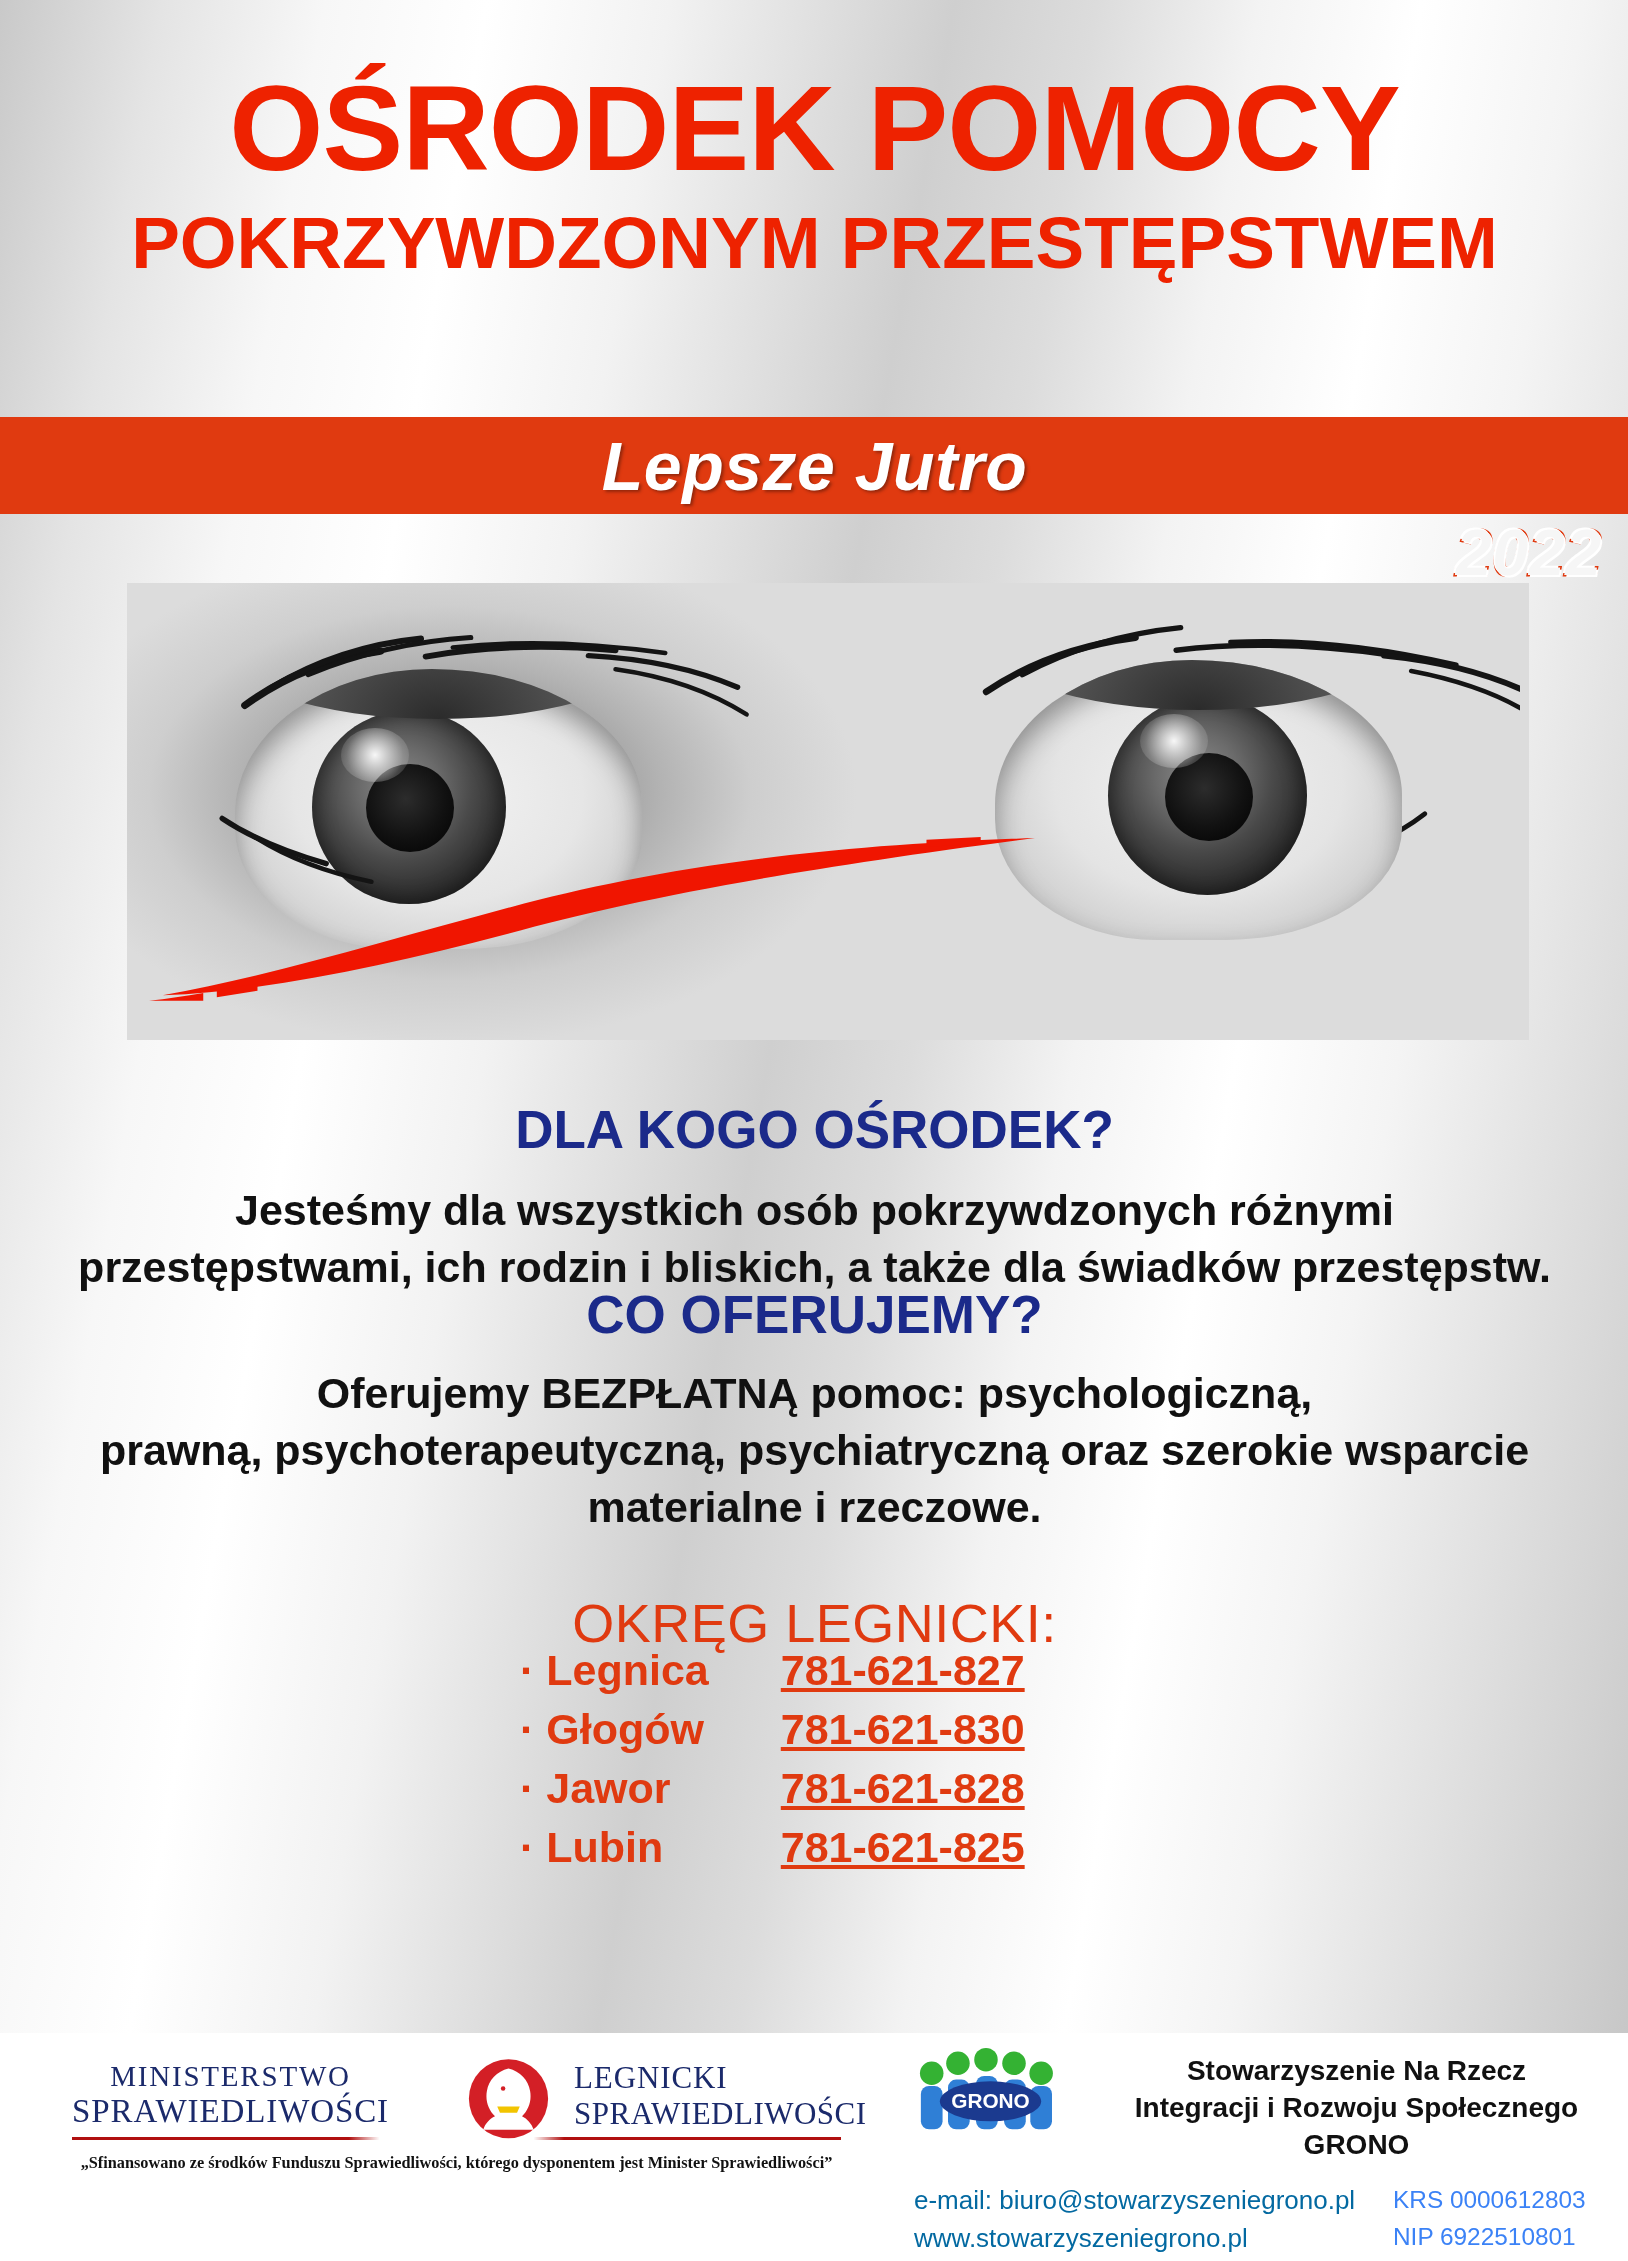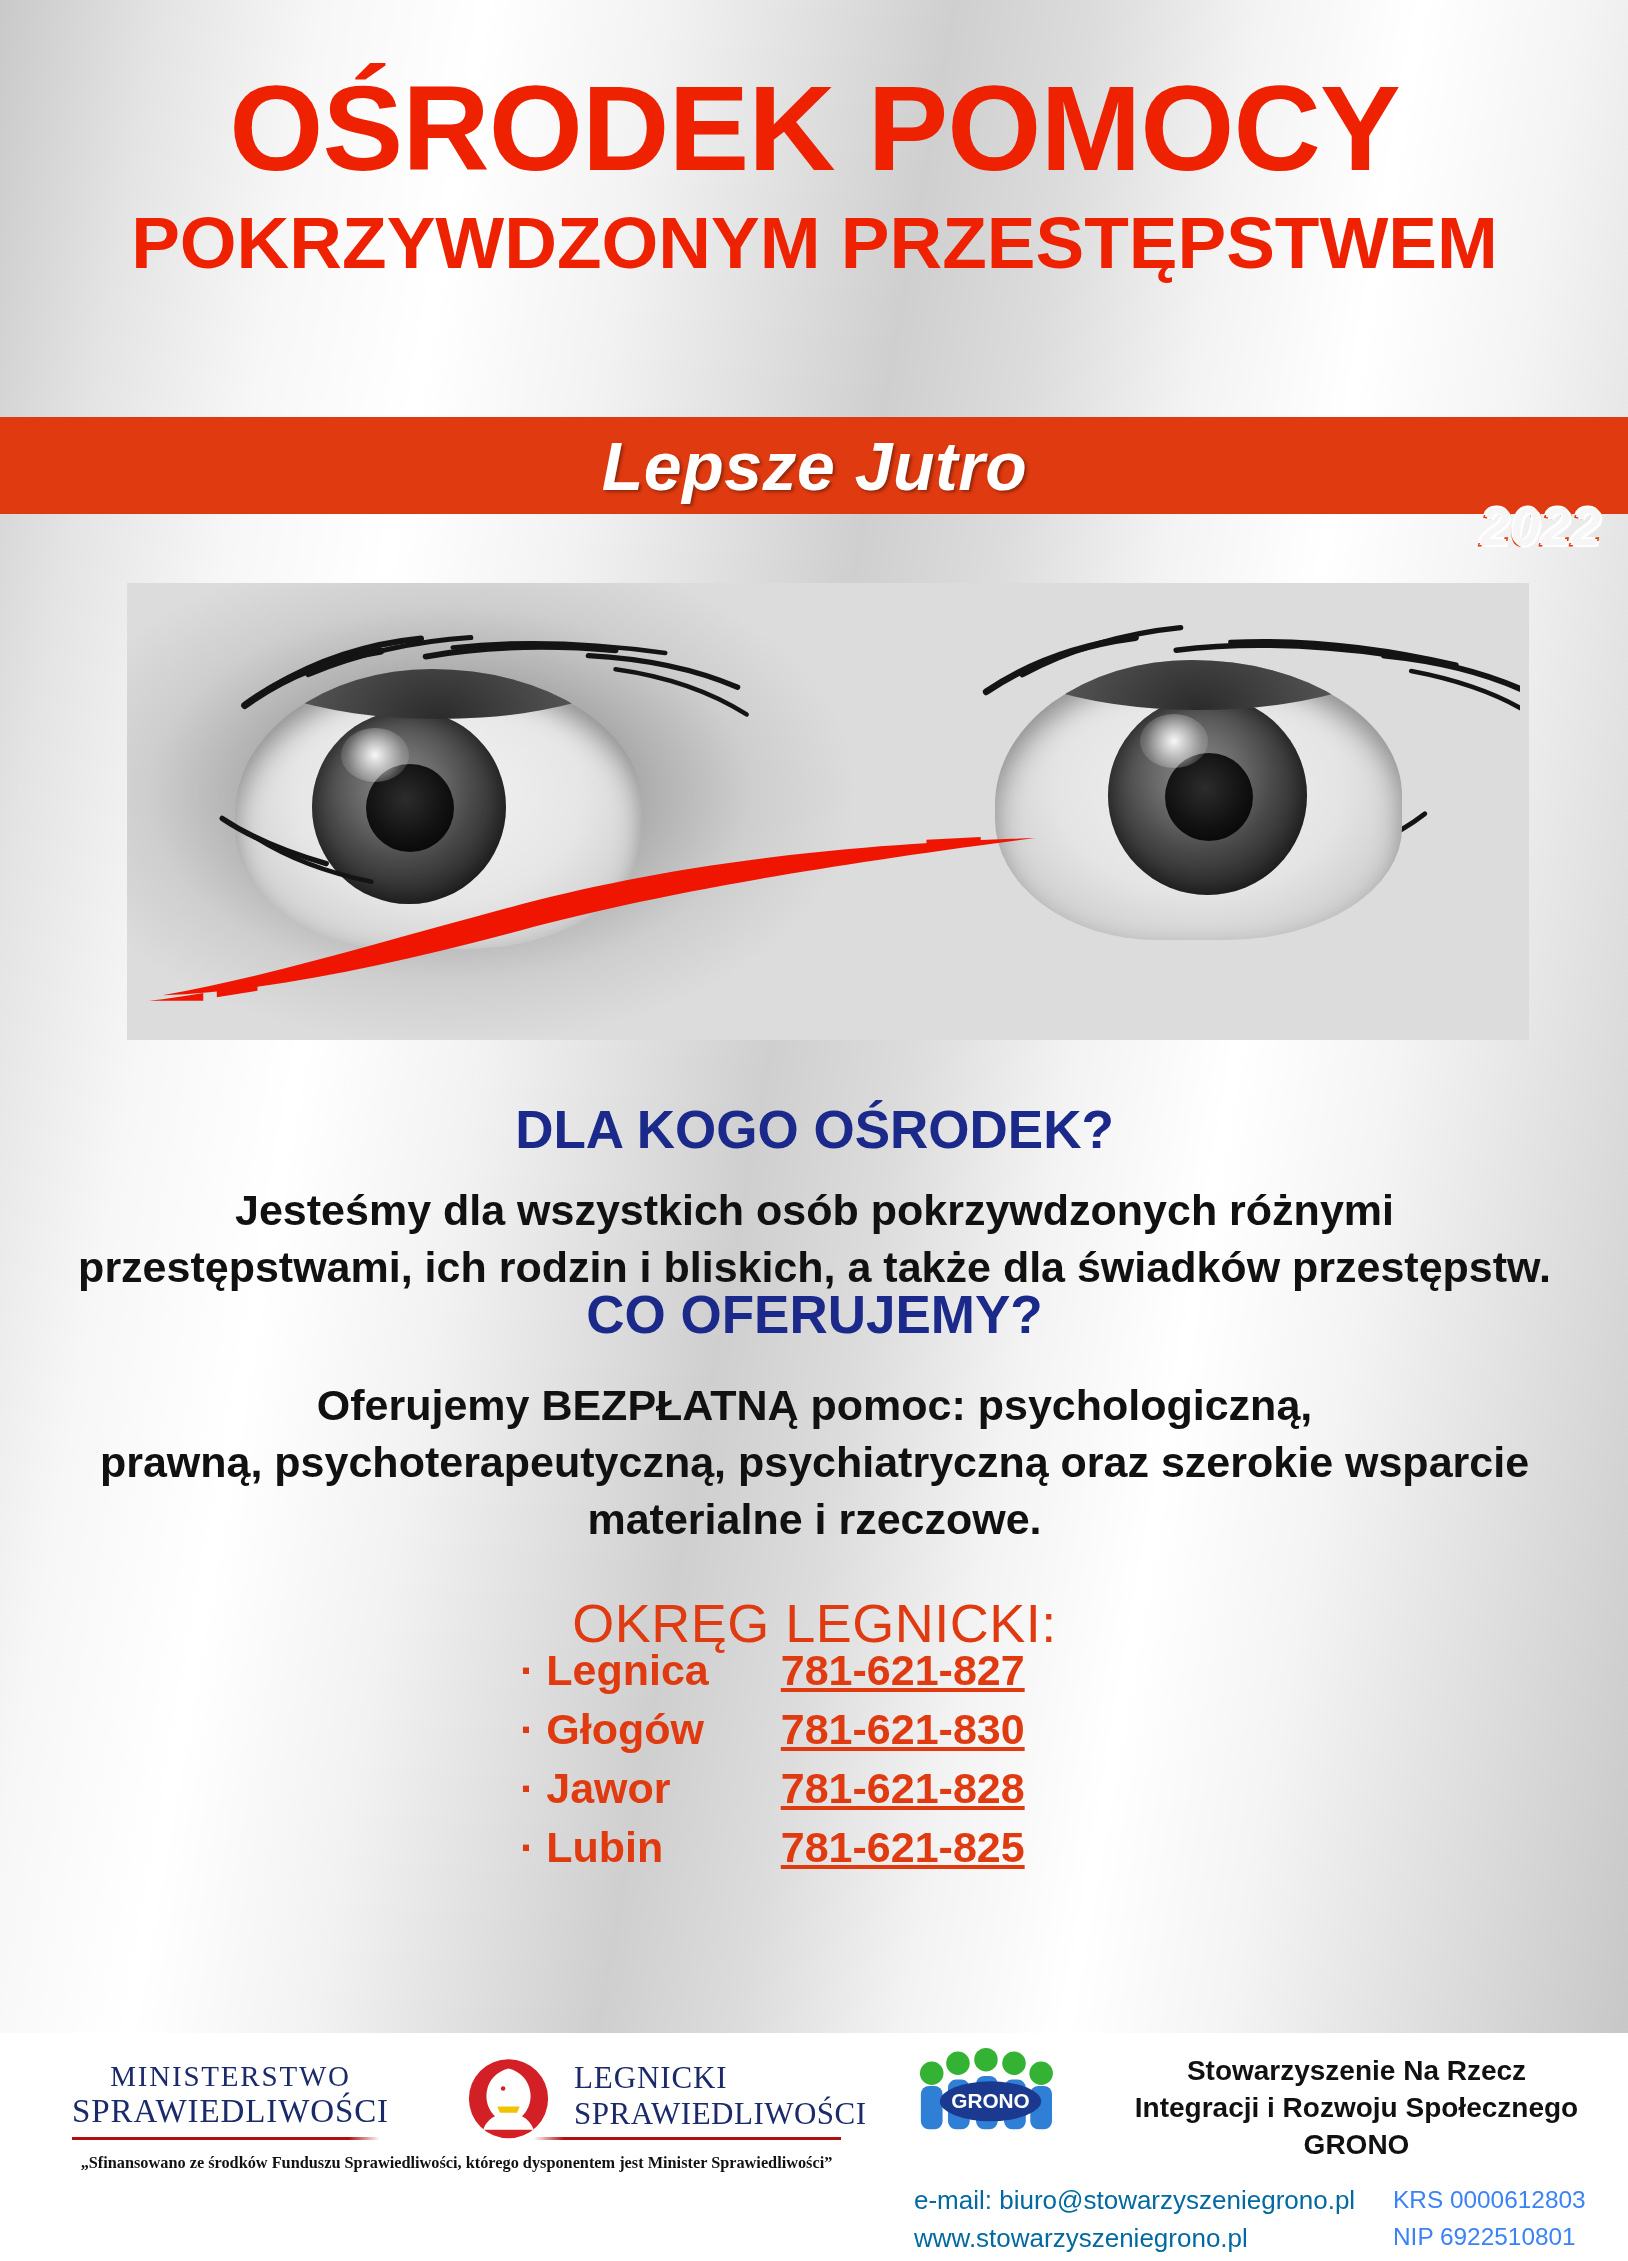--- a/index.html
+++ b/index.html
@@ -77,26 +77,26 @@
     font-weight: bold;
     font-style: italic;
     font-size: 68px;
     letter-spacing: 0.5px;
     white-space: nowrap;
     text-shadow: 2.3px 2.3px 3.2px rgba(0,0,0,0.35);
   }
 
   .year {
     position: absolute;
-    top: 496px;
+    top: 516px;
     right: 27px;
     color: #e03a10;
     font-weight: bold;
     font-style: italic;
-    font-size: 53px;
+    font-size: 64px;
     letter-spacing: 0.9px;
     -webkit-text-stroke: 0px;
     text-shadow:
       0 0 0 #fff,
       1.8px 1.8px 0 #ffffff,
       -1.8px -1.8px 0 #ffffff;
   }
   .year span.inner {
     color: #f6f6f6;
     -webkit-text-stroke: 3.2px #e03a10;
@@ -391,21 +391,21 @@
   </svg>
 
   <div class="section" style="top:1099px;">
     <h2 class="q">DLA KOGO OŚRODEK?</h2>
     <p class="body" style="margin-top:22px;">Jesteśmy dla wszystkich osób pokrzywdzonych różnymi</p>
     <p class="body">przestępstwami, ich rodzin i bliskich, a także dla świadków przestępstw.</p>
   </div>
 
   <div class="section" style="top:1284px;">
     <h2 class="q">CO OFERUJEMY?</h2>
-    <p class="body" style="margin-top:32px;">Oferujemy BEZPŁATNĄ pomoc: psychologiczną,</p>
+    <p class="body" style="margin-top:20px;">Oferujemy BEZPŁATNĄ pomoc: psychologiczną,</p>
     <p class="body">prawną, psychoterapeutyczną, psychiatryczną oraz szerokie wsparcie</p>
     <p class="body">materialne i rzeczowe.</p>
   </div>
 
   <div class="okreg" style="top:1592px;">OKRĘG LEGNICKI:</div>
 
   <table class="city-table">
     <tbody>
         <tr>
       <td class="city-name">

